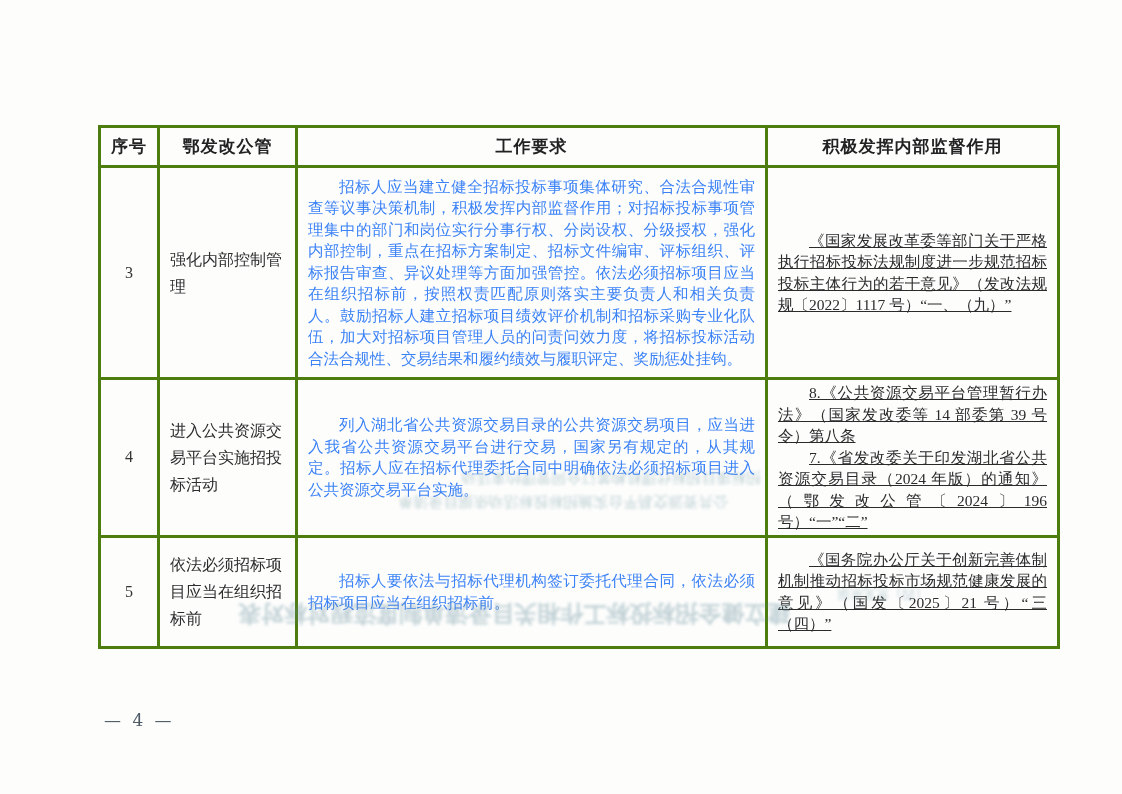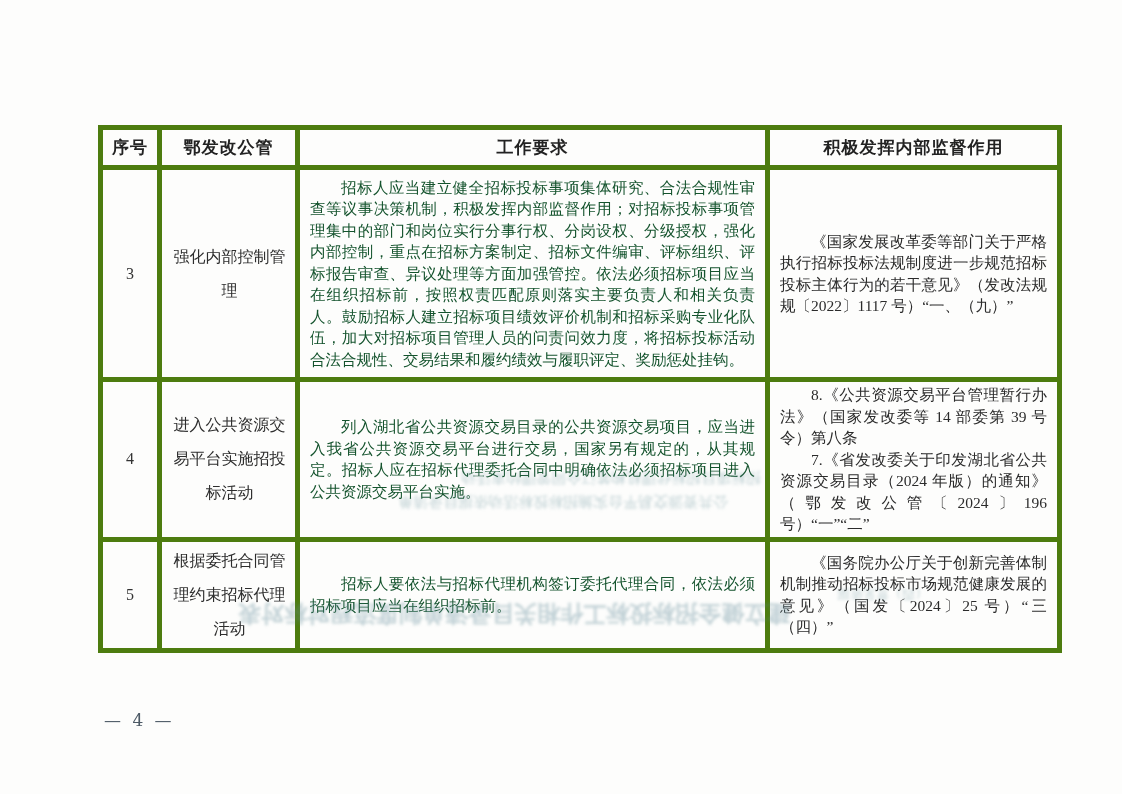--- a/index.html
+++ b/index.html
@@ -16,56 +16,57 @@
     background: #fdfdfc;
   }
   table.doc-table {
     position: absolute;
     left: 98px; top: 125px;
     width: 959px;
     table-layout: fixed;
     border-collapse: collapse;
   }
   .doc-table th, .doc-table td {
-    border: 5px solid #4d7c0f;
+    border: 3px solid #4d7c0f;
     vertical-align: middle;
   }
   .doc-table thead th {
     height: 40px;
     font-family: "DejaVu Sans", "Liberation Sans", sans-serif;
     font-weight: 700;
     font-size: 17px;
     text-align: center;
     color: #222;
     letter-spacing: 1px;
   }
   td.c-idx {
     text-align: center;
     font-size: 16px;
     color: #333;
   }
   td.c-name {
     padding: 0 8px 0 10px;
     font-size: 16px;
-    line-height: 34px;
+    line-height: 27px;
     color: #2d2d2d;
-    text-align: center;
+    text-align: left;
   }
   td.c-req {
     padding: 2px 10px;
   }
   td.c-req p {
     font-size: 15.5px;
     line-height: 21.5px;
     text-indent: 2em;
     text-align: justify;
-    color: #14532d;
+    color: #3b82f6;
   }
   td.c-basis {
     padding: 2px 10px;
+    text-decoration: underline;
   }
   td.c-basis p {
     font-size: 15.5px;
     line-height: 21.5px;
     text-indent: 2em;
     text-align: justify;
     color: #2b2b2b;
   }
   tr.r3 { height: 212px; }
   tr.r4 { height: 145px; }
@@ -134,26 +135,26 @@
         <td class="c-req">
           <p>列入湖北省公共资源交易目录的公共资源交易项目，应当进入我省公共资源交易平台进行交易，国家另有规定的，从其规定。招标人应在招标代理委托合同中明确依法必须招标项目进入公共资源交易平台实施。</p>
         </td>
         <td class="c-basis">
           <p>8.《公共资源交易平台管理暂行办法》（国家发改委等 14 部委第 39 号令）第八条</p>
           <p>7.《省发改委关于印发湖北省公共资源交易目录（2024 年版）的通知》（鄂发改公管〔2024〕196 号）“一”“二”</p>
         </td>
       </tr>
       <tr class="r5">
         <td class="c-idx">5</td>
-        <td class="c-name">根据委托合同管理约束招标代理活动</td>
+        <td class="c-name">依法必须招标项目应当在组织招标前</td>
         <td class="c-req">
           <p>招标人要依法与招标代理机构签订委托代理合同，依法必须招标项目应当在组织招标前。</p>
         </td>
         <td class="c-basis">
-          <p>《国务院办公厅关于创新完善体制机制推动招标投标市场规范健康发展的意见》（国发〔2024〕25 号）“三（四）”</p>
+          <p>《国务院办公厅关于创新完善体制机制推动招标投标市场规范健康发展的意见》（国发〔2025〕21 号）“三（四）”</p>
         </td>
       </tr>
     </tbody>
   </table>
 
   <div class="bleed bleed-1">招标项目招标代理机构签订合同管理约束活动</div>
   <div class="bleed bleed-2">公共资源交易平台实施招标投标活动依据目录清单</div>
   <div class="bleed bleed-3">建立健全招标投标工作相关目录清单制度流程对标对表</div>
   <div class="bleed bleed-4">（四）意见依据</div>
 

